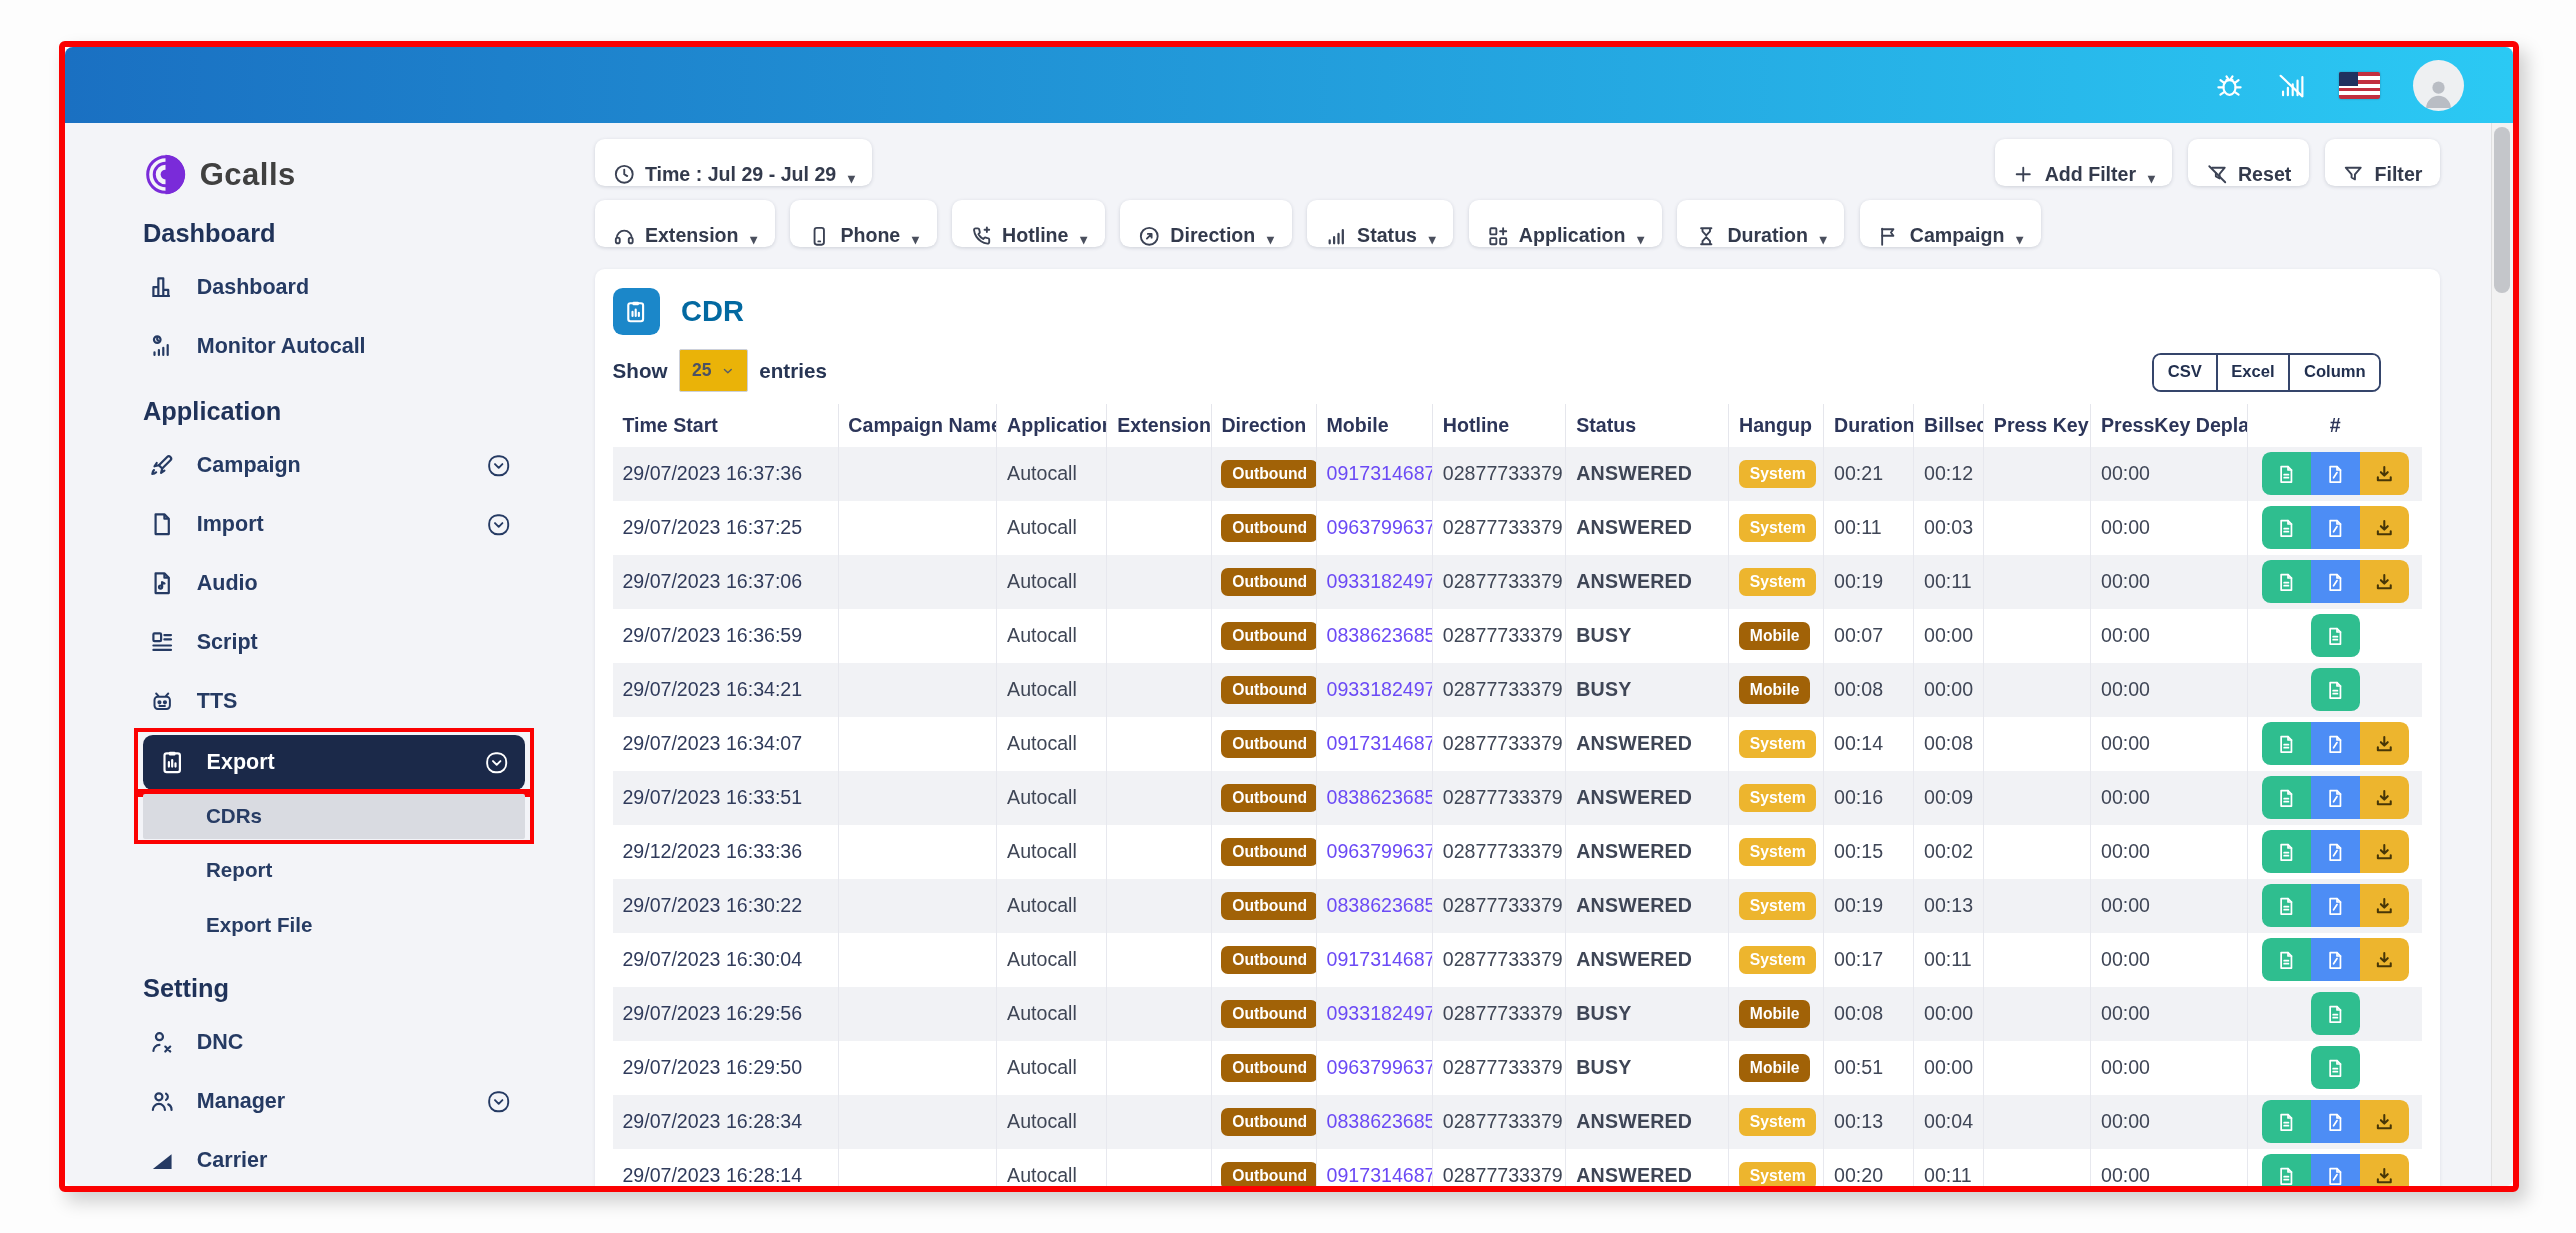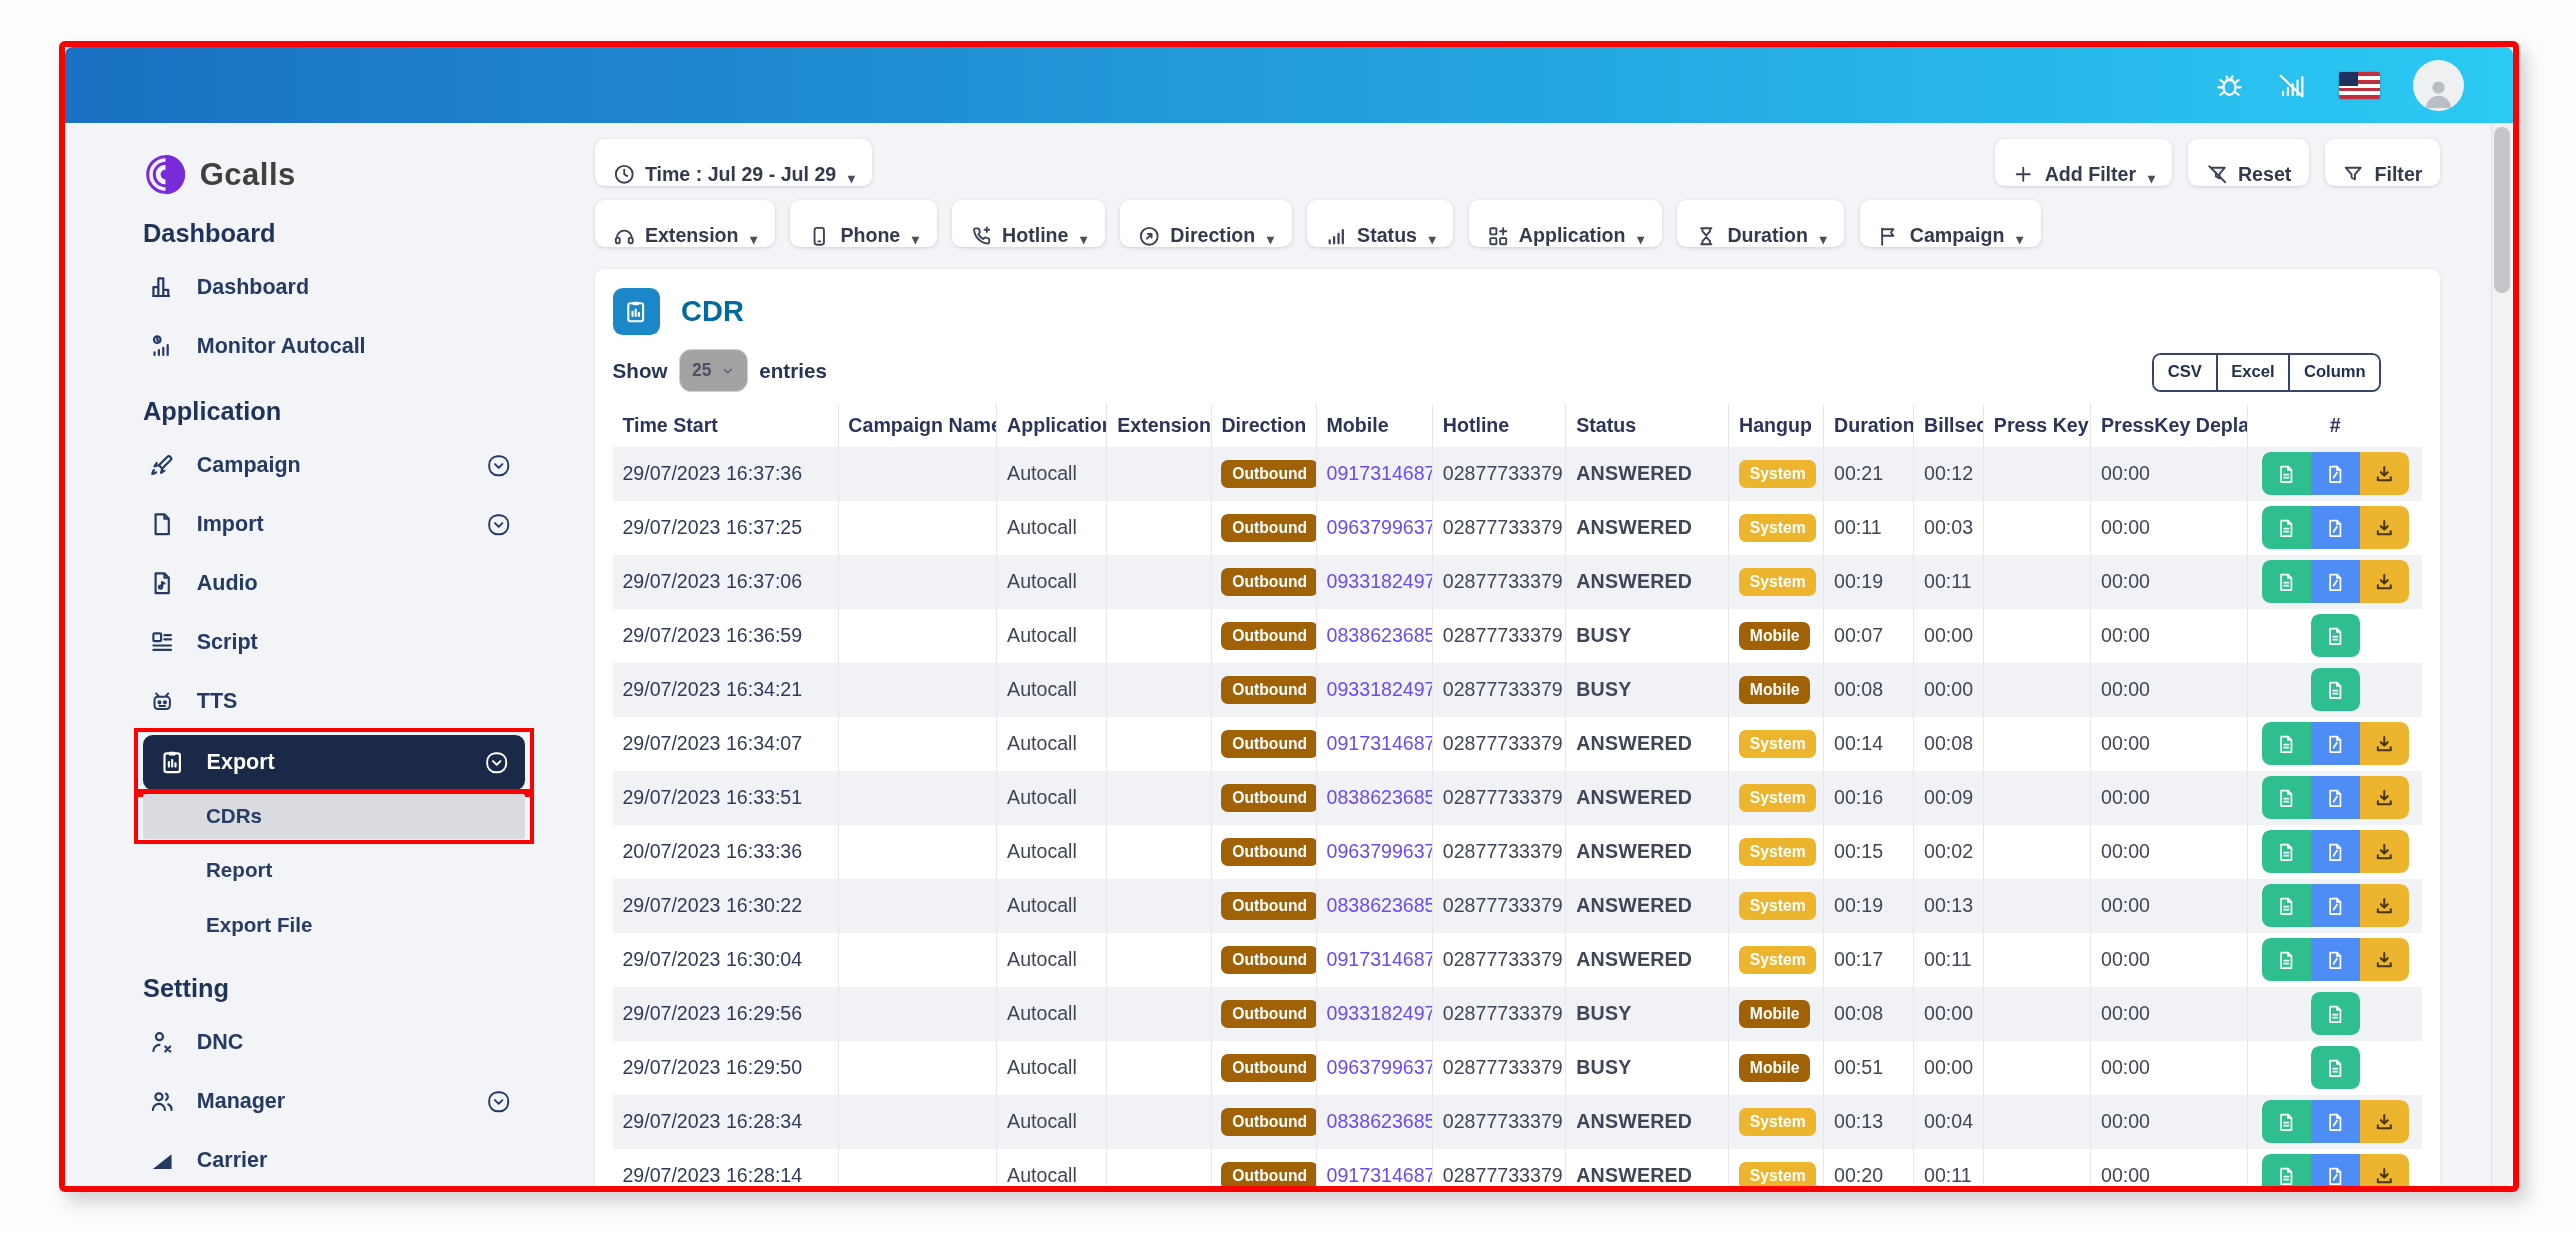--- a/index.html
+++ b/index.html
@@ -53,22 +53,22 @@
   .filter-row2{display:flex;gap:15.7px;margin-top:14.7px;}
   
   .card{background:#ffffff;border-radius:9.8px;margin-top:21.5px;padding:19.6px 17.6px 0 17.6px;
     box-shadow:0 1px 3.9px rgba(40,50,80,.10);}
   .card-title{display:flex;align-items:center;gap:21.5px;}
   .title-icon{width:47px;height:47px;border-radius:9.8px;background:#1b87c9;display:flex;align-items:center;justify-content:center;color:#fff;}
   .title-icon svg{width:25.4px;height:25.4px;}
   .title-text{font-size:29px;font-weight:bold;color:#0369a1;}
   .controls{display:flex;align-items:flex-end;justify-content:space-between;margin-top:13.7px;}
   .show-group{display:flex;align-items:center;gap:11.7px;font-size:20.6px;font-weight:bold;color:#273554;}
-  .page-select{display:inline-flex;align-items:center;gap:9.8px;border:1px solid #ccd0da;border-radius:12px;
-    height:41px;padding:0 11.7px;font-size:17.6px;color:#4b5264;background:#a3a3a3;cursor:pointer;}
+  .page-select{display:inline-flex;align-items:center;gap:9.8px;border:1px solid #ccd0da;border-radius:2px;
+    height:41px;padding:0 11.7px;font-size:17.6px;color:#4b5264;background:#eab308;cursor:pointer;}
   .seg-group{display:flex;border:2px solid #35456b;border-radius:8.8px;overflow:hidden;background:#fff;margin-right:41px;}
   .seg{padding:7.8px 13.7px;font-size:16.6px;font-weight:bold;color:#22304f;background:#fff;border:none;cursor:pointer;
     border-right:2px solid #35456b;font-family:inherit;}
   .seg:last-child{border-right:none;}
   
   table.cdr{border-collapse:collapse;table-layout:fixed;width:100%;margin-top:11.7px;}
   th{height:43px;text-align:left;font-size:19.6px;font-weight:bold;color:#2c3559;
     border-right:1px solid #e5e6ec;padding:0 9.8px;white-space:nowrap;overflow:hidden;background:#fff;}
   th.col-hash{text-align:center;}
   td{height:54px;font-size:19.6px;color:#3f4656;border-right:1px solid #e7e8ee;padding:0 9.8px;
@@ -690,21 +690,21 @@
                           </svg>
                         </button>
                         <button class="abtn abtn-download">
                           <svg viewBox="0 0 24 24" fill="none" stroke="currentColor" stroke-width="2.4" stroke-linecap="round" stroke-linejoin="round">
                             <path d="M12 3.5v9.5M8 9.5l4 4 4-4M4.5 15.5v3.5h15v-3.5"></path>
                           </svg>
                         </button>
                       </div></td>
                   </tr>
                   <tr>
-                    <td class="cell-time">20/07/2023 16:33:36</td>
+                    <td class="cell-time">29/12/2023 16:33:36</td>
                     <td></td>
                     <td>Autocall</td>
                     <td></td>
                     <td><span class="pill pill-blue">Outbound</span></td>
                     <td><span class="mobile-link">0963799637</span></td>
                     <td>02877733379</td>
                     <td class="cell-status">ANSWERED</td>
                     <td><span class="pill pill-yellow">System</span></td>
                     <td class="cell-num">00:15</td>
                     <td class="cell-num">00:02</td>

